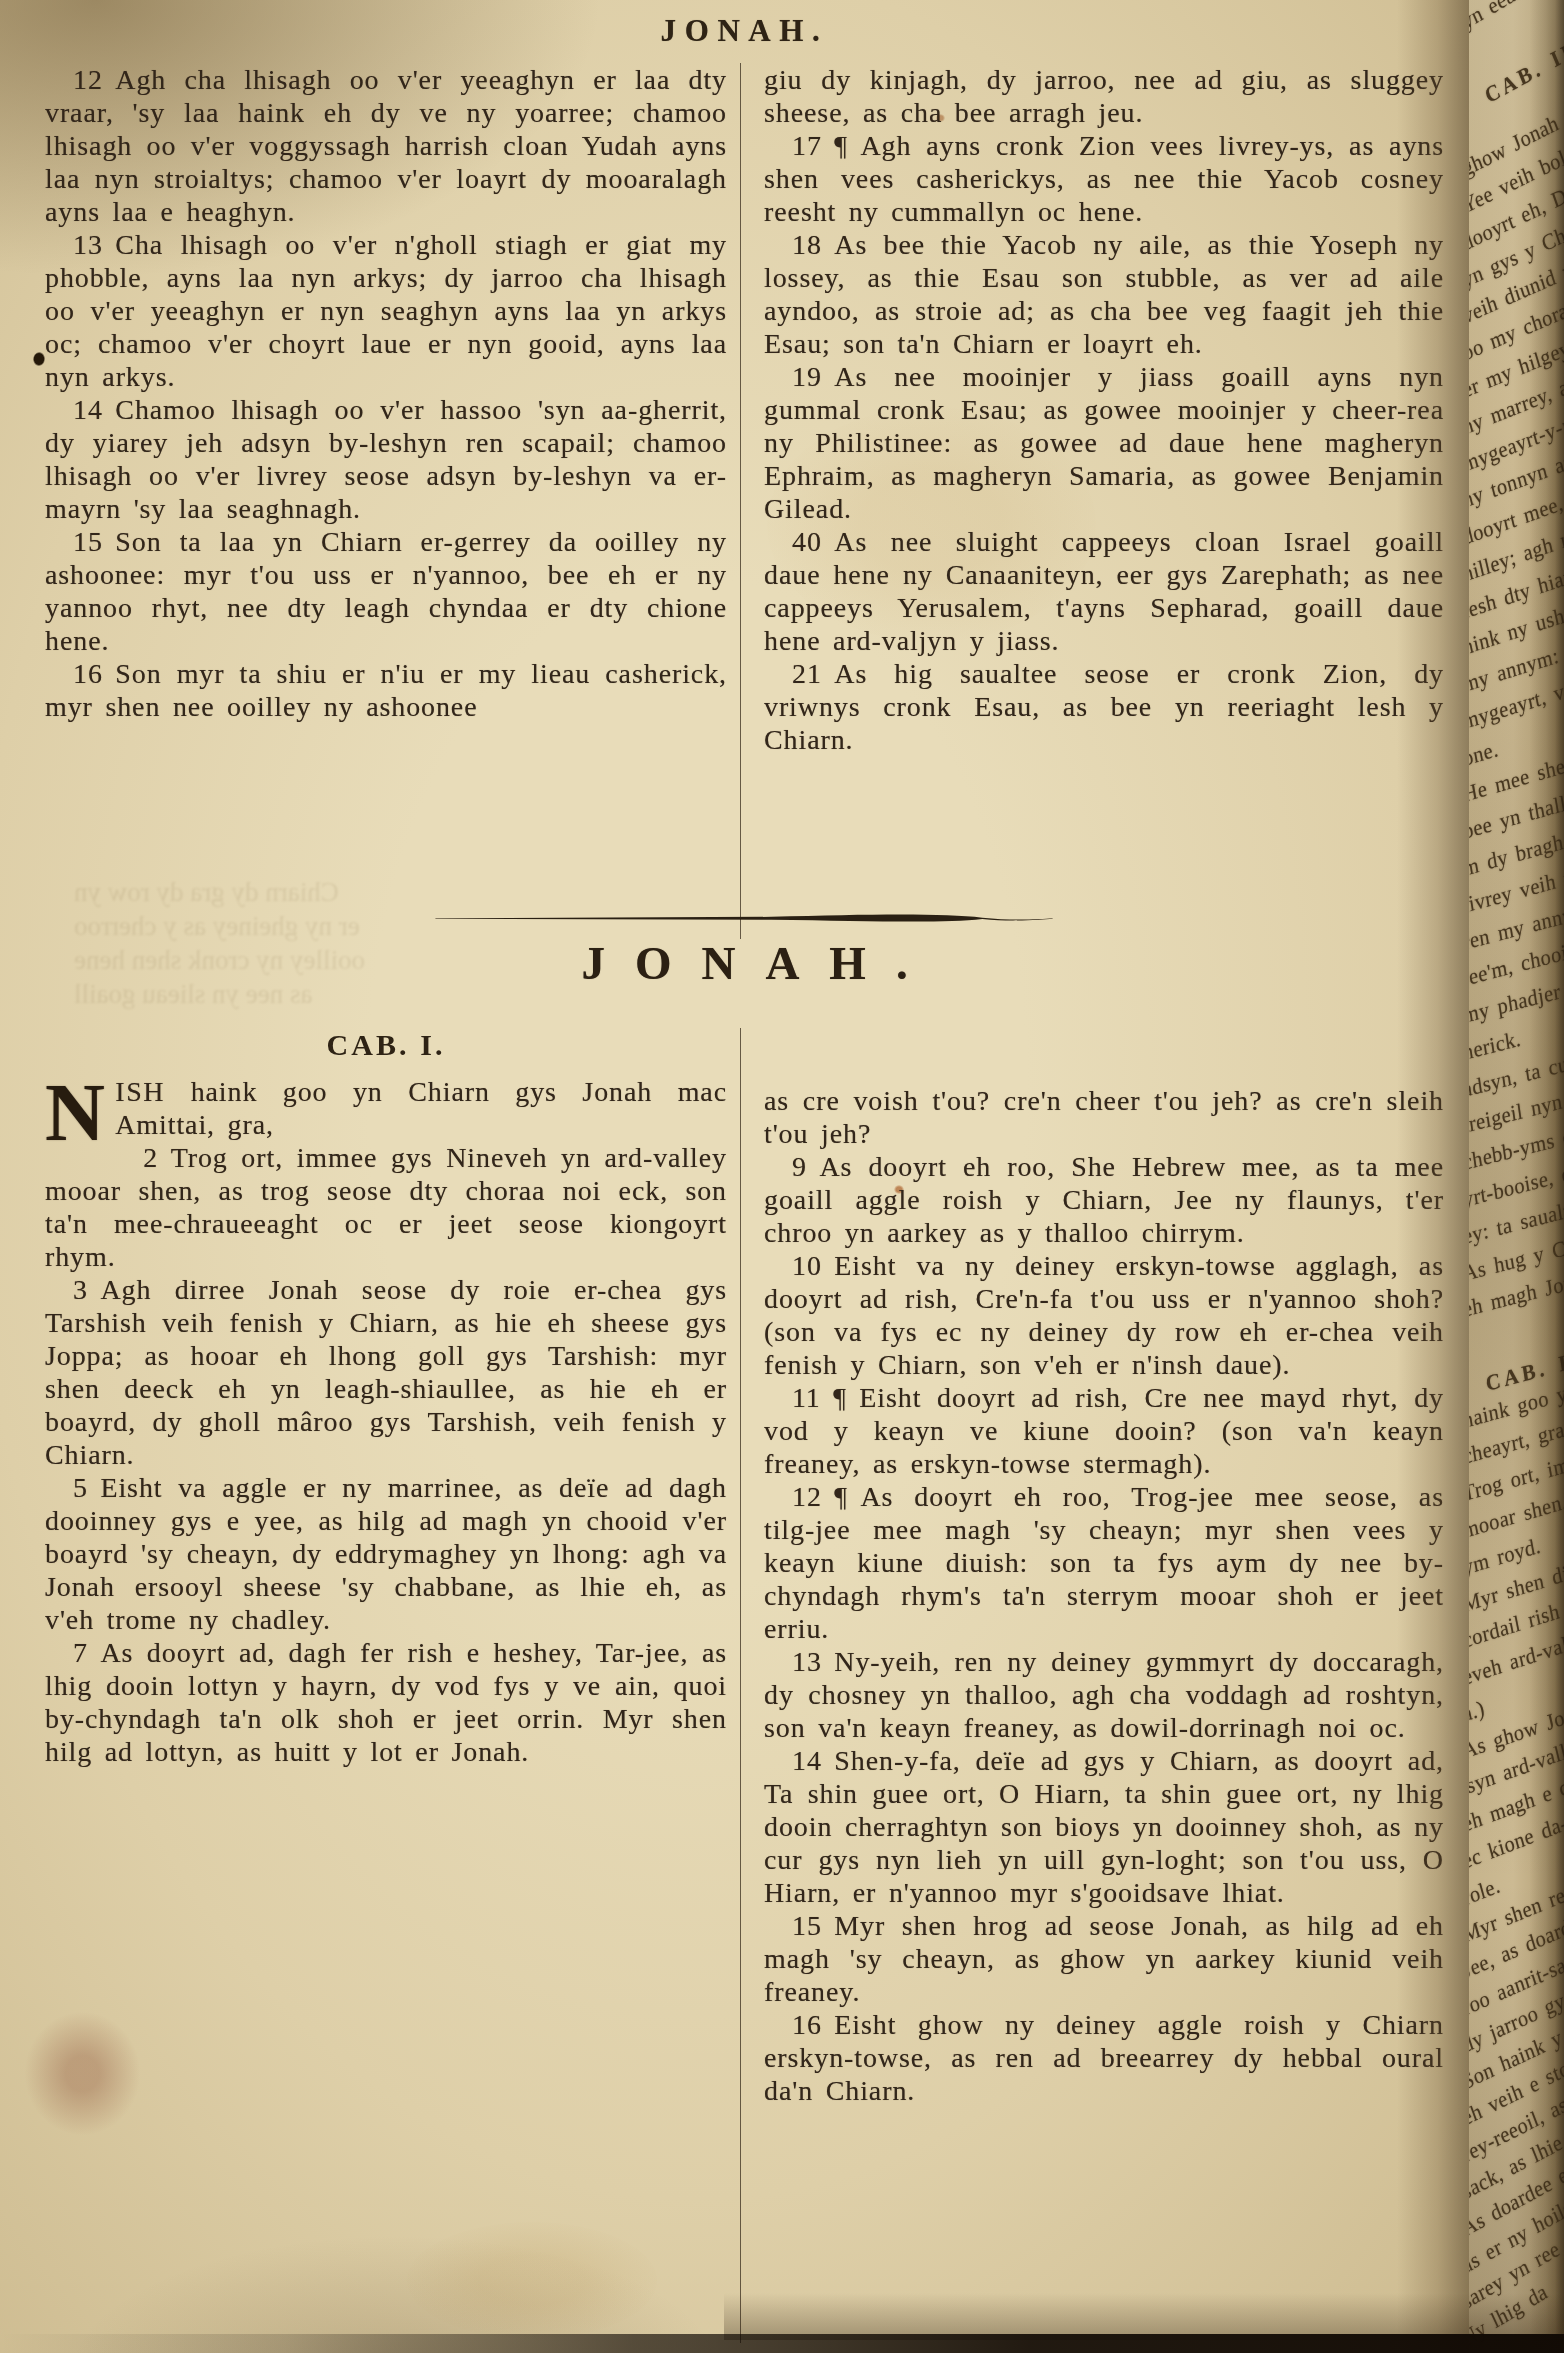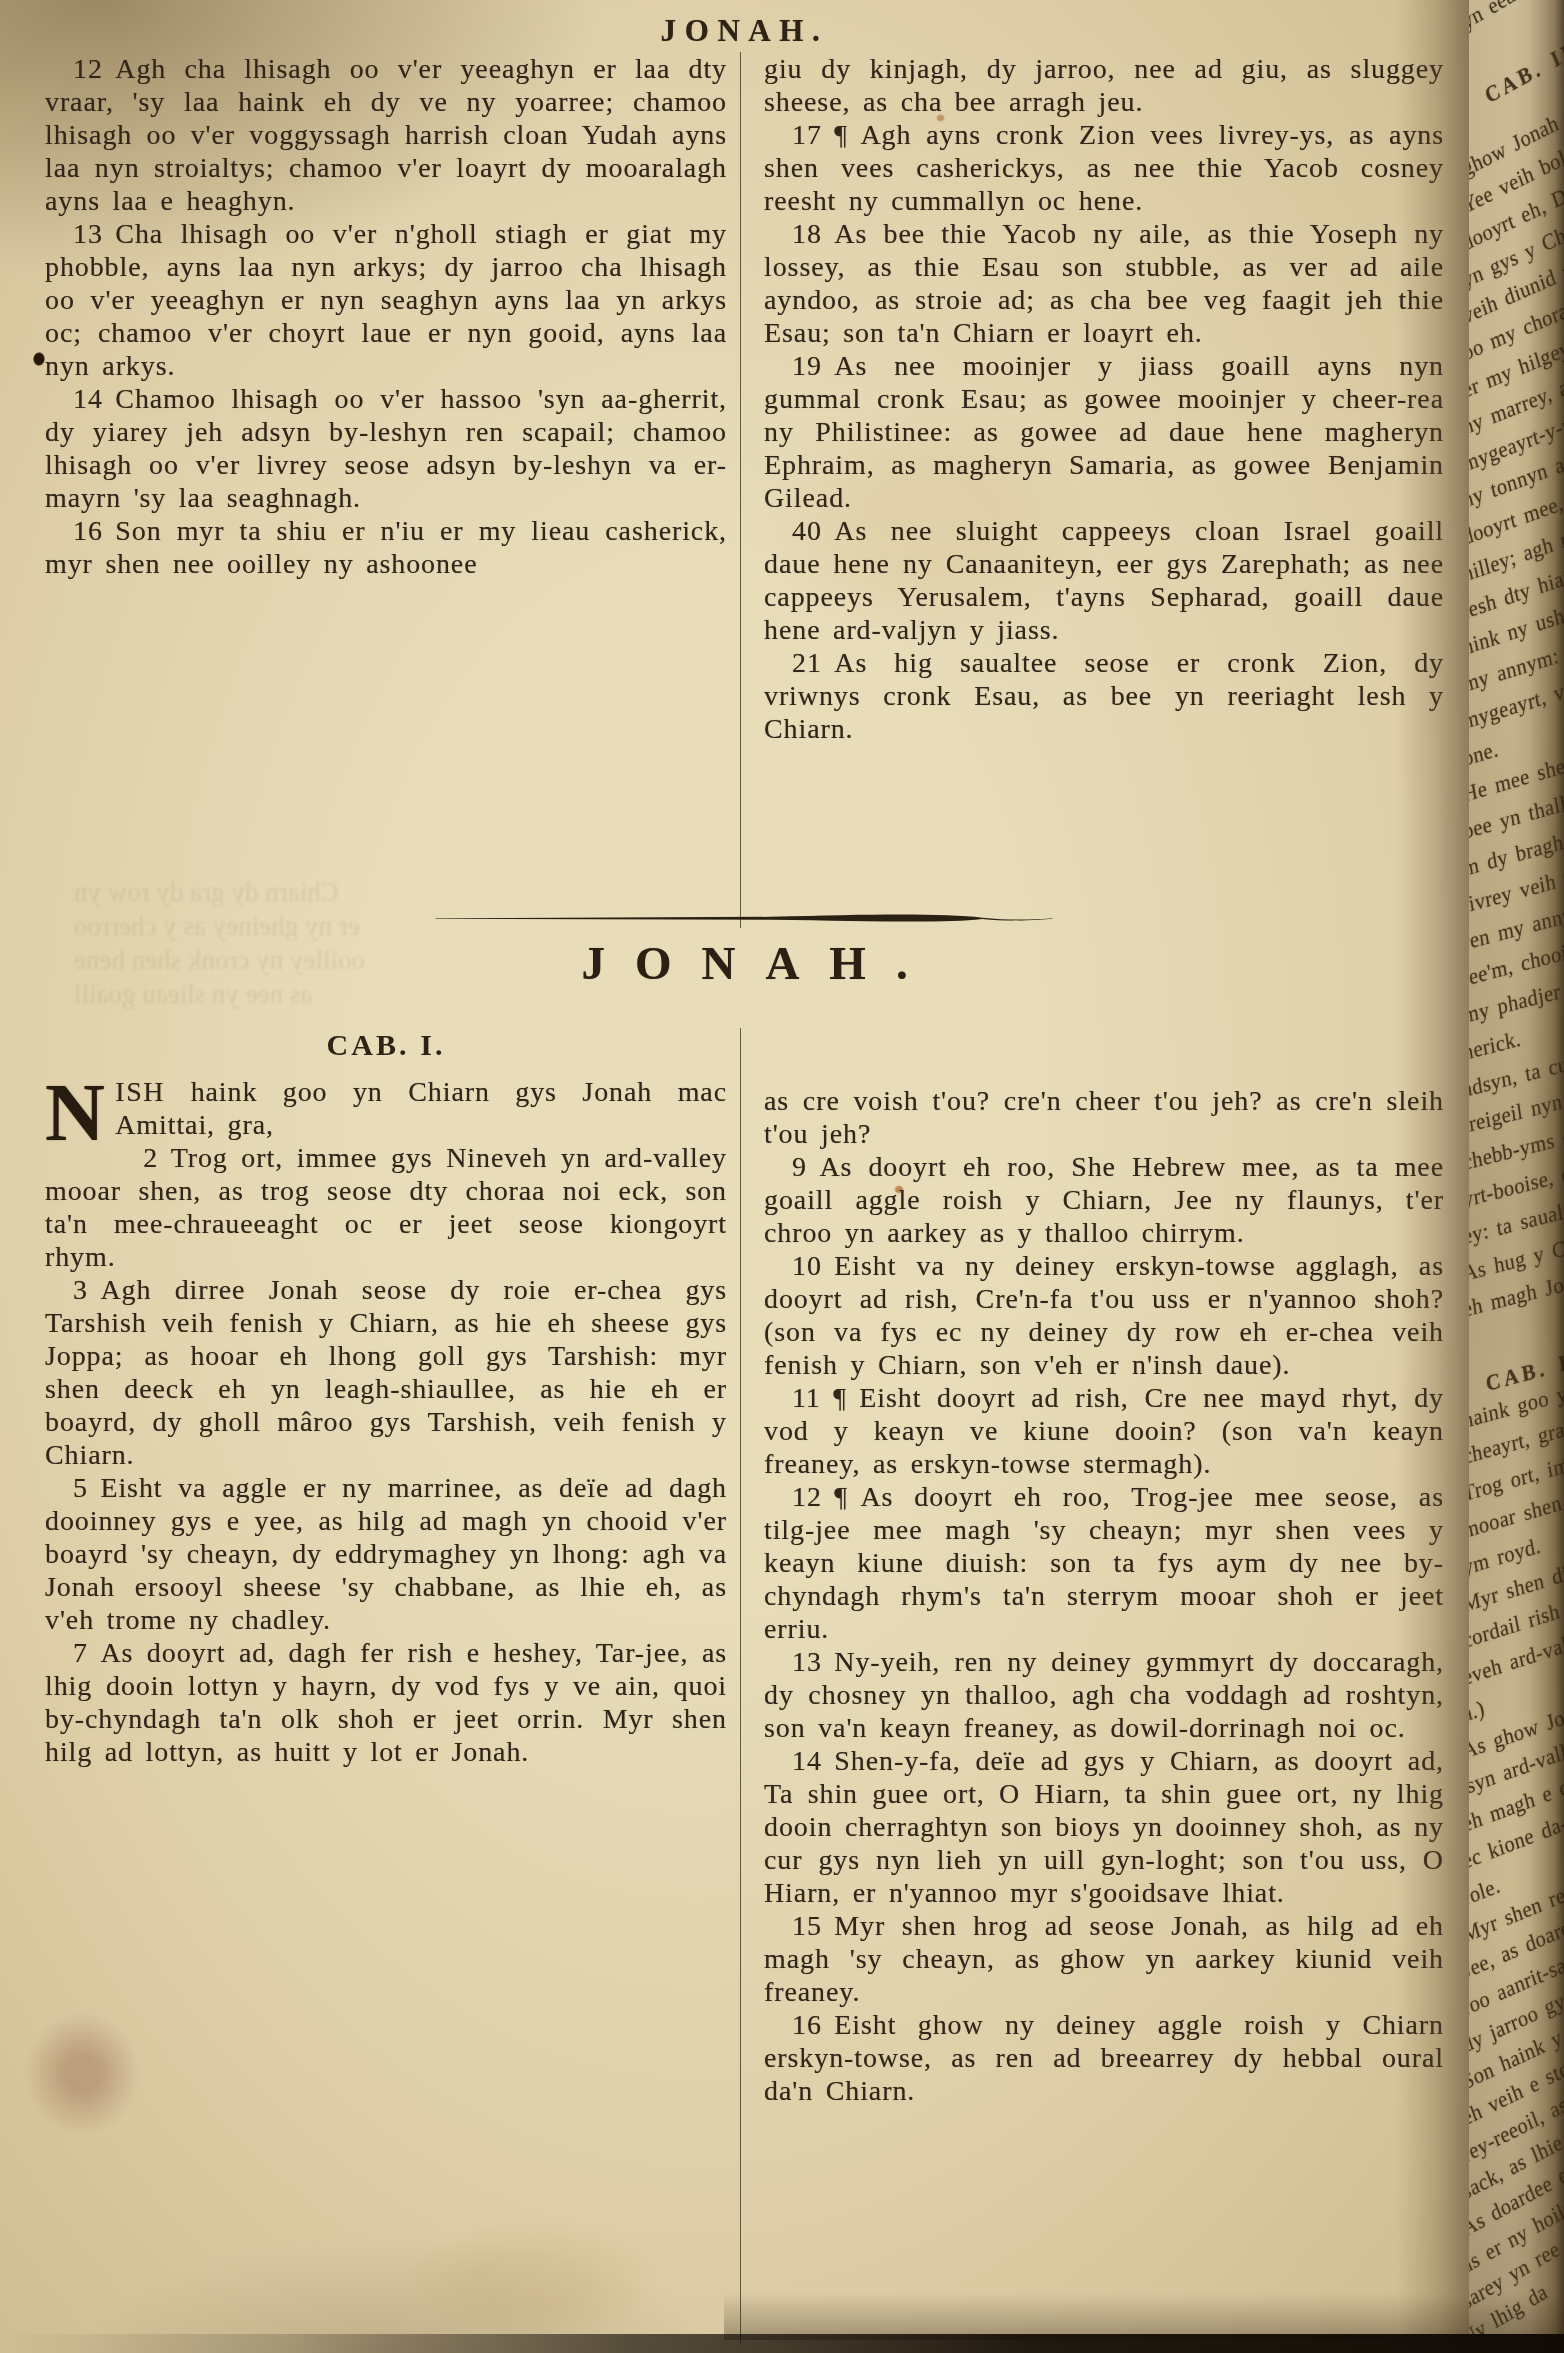--- a/index.html
+++ b/index.html
@@ -21,21 +21,21 @@
   .spot-smudge{left:23.5px;top:2011px;width:117px;height:125px;background:radial-gradient(rgba(128,62,40,0.30) 20%,rgba(128,62,40,0) 70%);}
   .spot-stain1{left:407px;top:2222px;width:250px;height:117px;background:radial-gradient(rgba(170,130,60,0.12) 30%,rgba(170,130,60,0) 75%);}
   .spot-stain2{left:767px;top:407px;width:329px;height:235px;background:radial-gradient(rgba(180,140,70,0.10) 30%,rgba(180,140,70,0) 75%);}
   
   .content{position:absolute;left:45px;top:12.5px;width:1399px;color:#33271a;}
   .running-head{
     text-align:center;font-size:31px;letter-spacing:8.6px;font-weight:bold;
     color:#2e2315;text-shadow:0 0 0.8px rgba(46,35,21,0.5);
   }
   .cols{display:flex;align-items:stretch;}
-  .section1{margin-top:3px;height:876px;overflow:hidden;}
+  .section1{margin-top:14px;height:876px;overflow:hidden;}
   .col-left{width:682px;flex:none;}
   .col-right{flex:1;border-left:1.6px solid rgba(58,46,29,0.75);margin-left:12.5px;padding-left:23.5px;}
   .verse{
     margin:0;text-align:justify;text-indent:28px;
     font-size:28px;line-height:33px;letter-spacing:0.9px;word-spacing:4.7px;
     color:#32261a;text-shadow:0 0 0.8px rgba(50,38,26,0.45);
   }
   .verse.cont,.verse.opening{text-indent:0;}
   .vnum{margin-right:12.5px;}
   .pilcrow{margin-right:12.5px;}
@@ -105,20 +105,21 @@
     </div>
 
   <div class="content">
     <div class="running-head">JONAH.</div>
 
     <div class="cols section1">
       <div class="col-left">
           <p class="verse"><span class="vnum">12</span><span class="vtext">Agh cha lhisagh oo v'er yeeaghyn er laa dty vraar, 'sy laa haink eh dy ve ny yoarree; chamoo lhisagh oo v'er voggyssagh harrish cloan Yudah ayns laa nyn stroialtys; chamoo v'er loayrt dy mooaralagh ayns laa e heaghyn.</span></p>
           <p class="verse"><span class="vnum">13</span><span class="vtext">Cha lhisagh oo v'er n'gholl stiagh er giat my phobble, ayns laa nyn arkys; dy jarroo cha lhisagh oo v'er yeeaghyn er nyn seaghyn ayns laa yn arkys oc; chamoo v'er choyrt laue er nyn gooid, ayns laa nyn arkys.</span></p>
           <p class="verse"><span class="vnum">14</span><span class="vtext">Chamoo lhisagh oo v'er hassoo 'syn aa-gherrit, dy yiarey jeh adsyn by-leshyn ren scapail; chamoo lhisagh oo v'er livrey seose adsyn by-leshyn va er-mayrn 'sy laa seaghnagh.</span></p>
+          <p class="verse"><span class="vnum">15</span><span class="vtext">Son ta laa yn Chiarn er-gerrey da ooilley ny ashoonee: myr t'ou uss er n'yannoo, bee eh er ny yannoo rhyt, nee dty leagh chyndaa er dty chione hene.</span></p>
           <p class="verse"><span class="vnum">16</span><span class="vtext">Son myr ta shiu er n'iu er my lieau casherick, myr shen nee ooilley ny ashoonee</span></p>
         </div>
       <div class="col-right">
           <p class="verse cont"><span class="vtext">giu dy kinjagh, dy jarroo, nee ad giu, as sluggey sheese, as cha bee arragh jeu.</span></p>
           <p class="verse"><span class="vnum">17</span><span class="pilcrow">¶</span><span class="vtext">Agh ayns cronk Zion vees livrey-ys, as ayns shen vees casherickys, as nee thie Yacob cosney reesht ny cummallyn oc hene.</span></p>
           <p class="verse"><span class="vnum">18</span><span class="vtext">As bee thie Yacob ny aile, as thie Yoseph ny lossey, as thie Esau son stubble, as ver ad aile ayndoo, as stroie ad; as cha bee veg faagit jeh thie Esau; son ta'n Chiarn er loayrt eh.</span></p>
           <p class="verse"><span class="vnum">19</span><span class="vtext">As nee mooinjer y jiass goaill ayns nyn gummal cronk Esau; as gowee mooinjer y cheer-rea ny Philistinee: as gowee ad daue hene magheryn Ephraim, as magheryn Samaria, as gowee Benjamin Gilead.</span></p>
           <p class="verse"><span class="vnum">40</span><span class="vtext">As nee sluight cappeeys cloan Israel goaill daue hene ny Canaaniteyn, eer gys Zarephath; as nee cappeeys Yerusalem, t'ayns Sepharad, goaill daue hene ard-valjyn y jiass.</span></p>
           <p class="verse"><span class="vnum">21</span><span class="vtext">As hig saualtee seose er cronk Zion, dy vriwnys cronk Esau, as bee yn reeriaght lesh y Chiarn.</span></p>
         </div>

